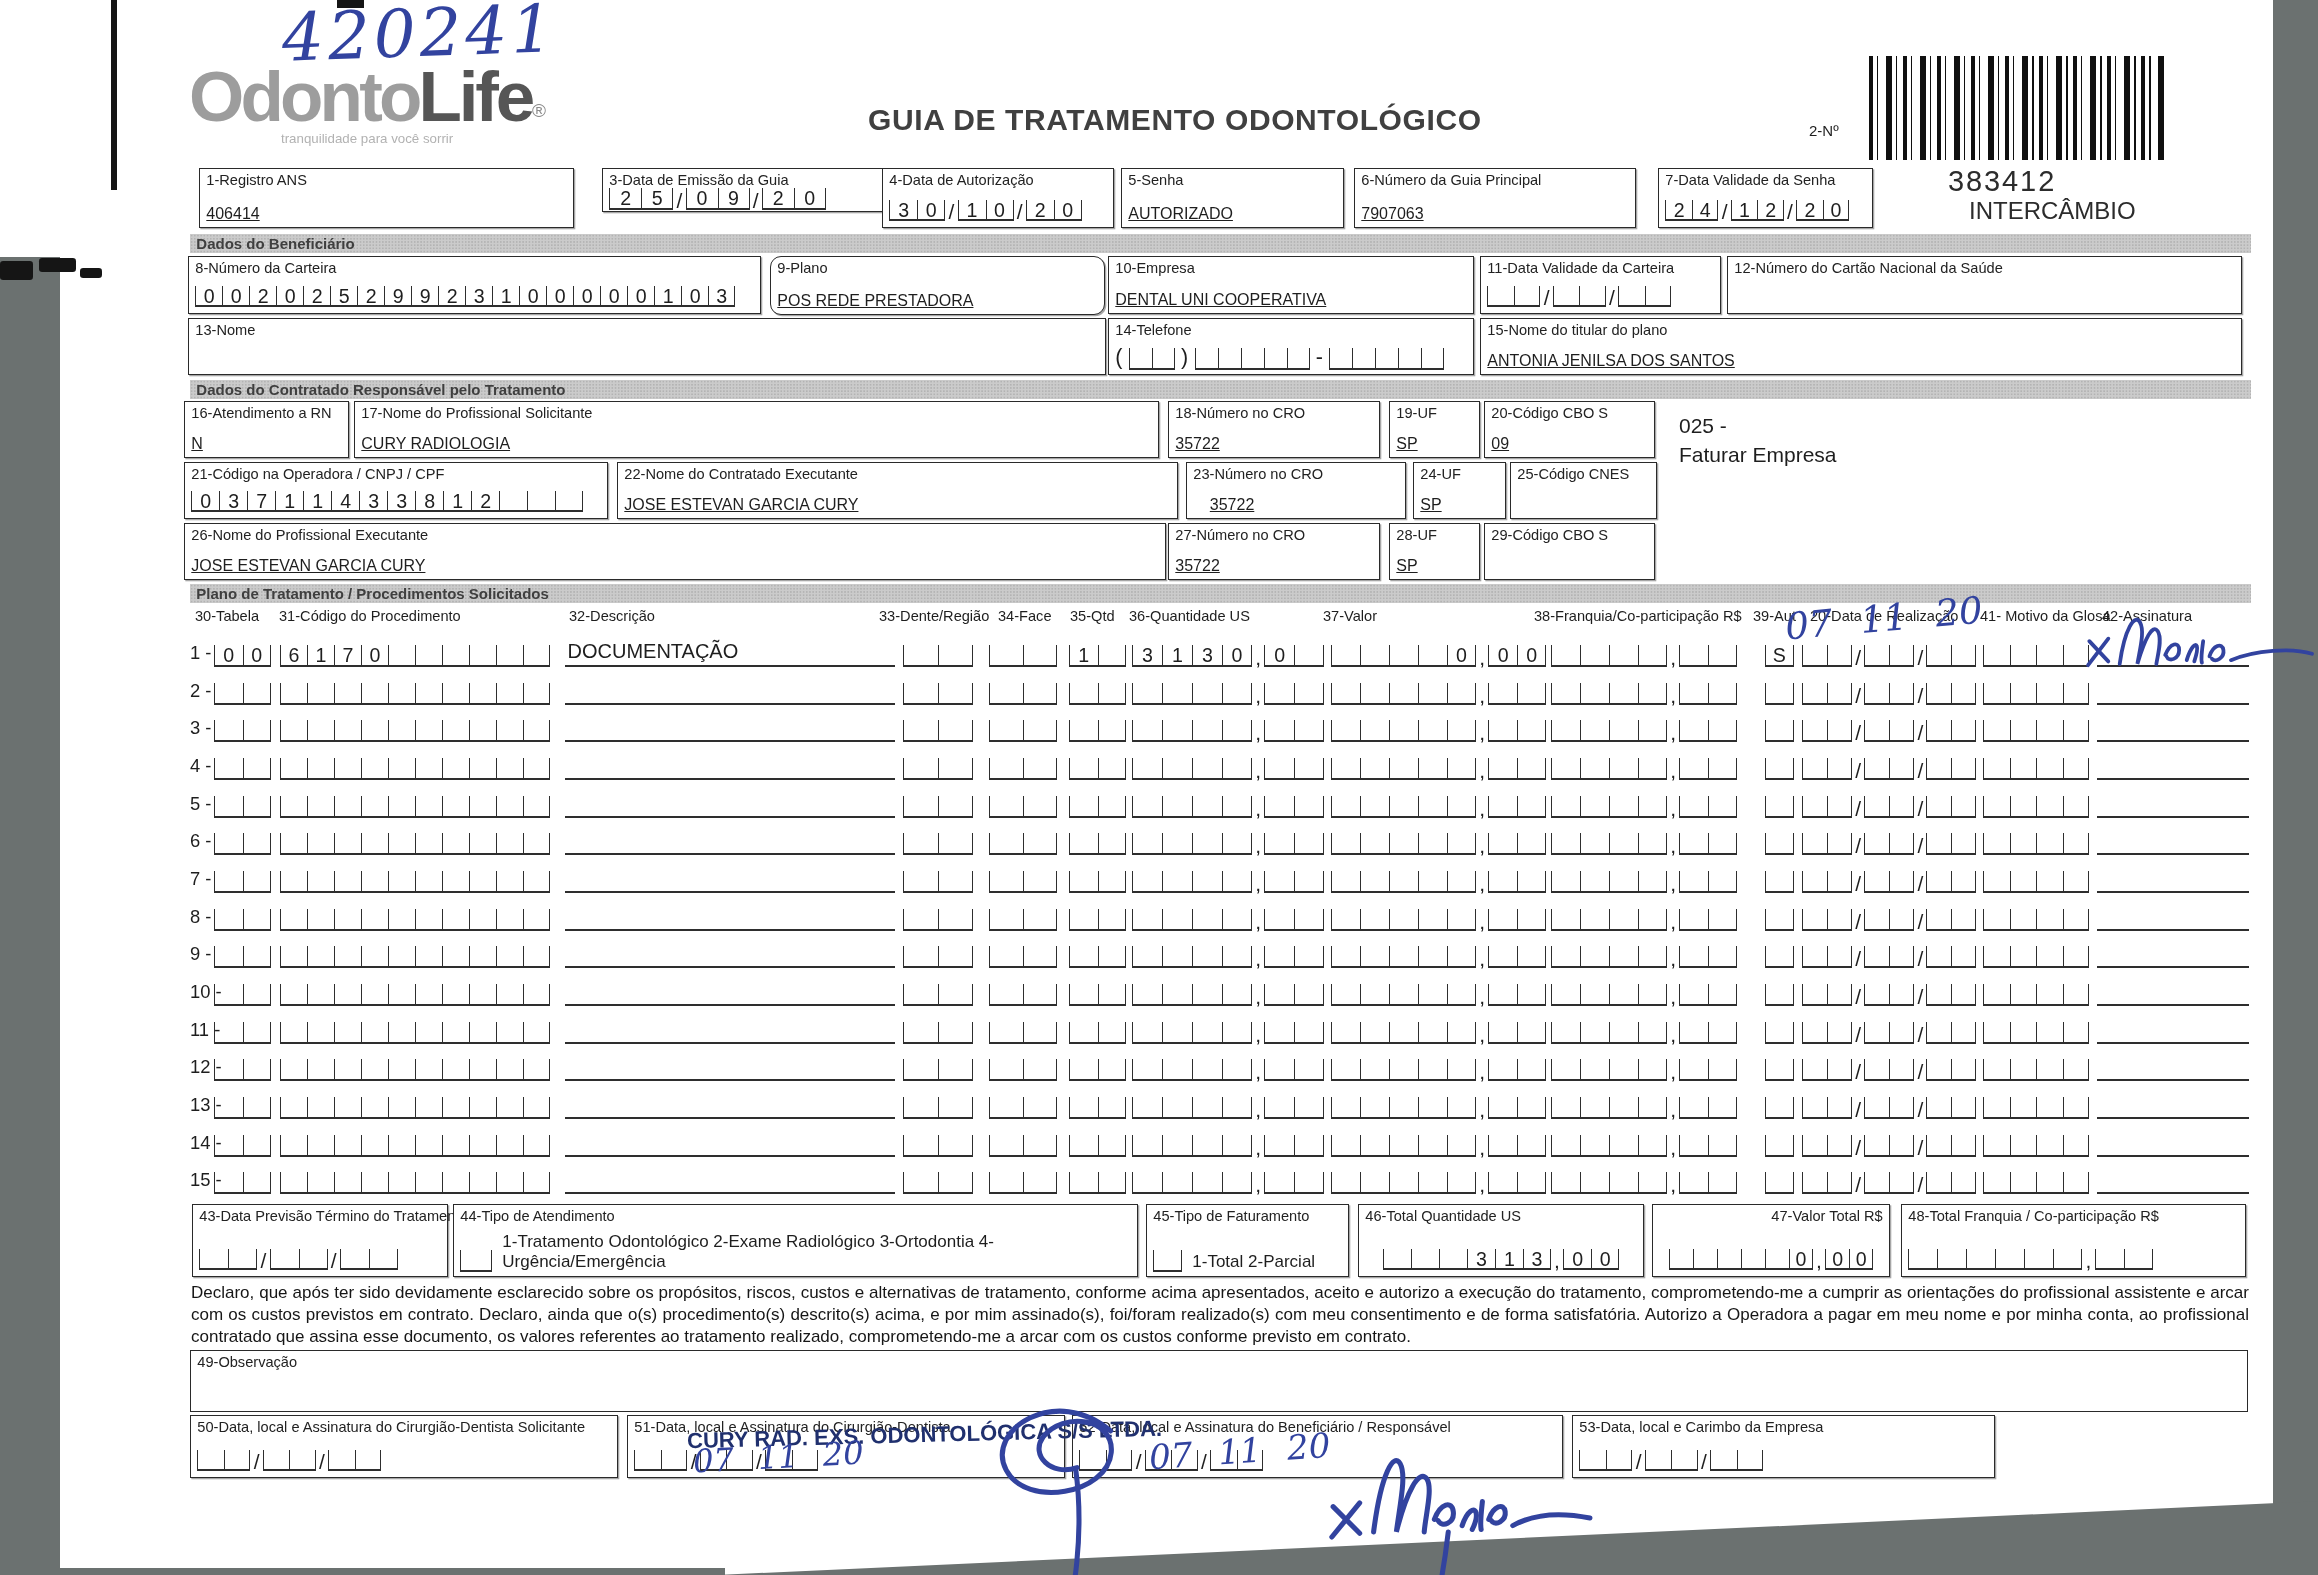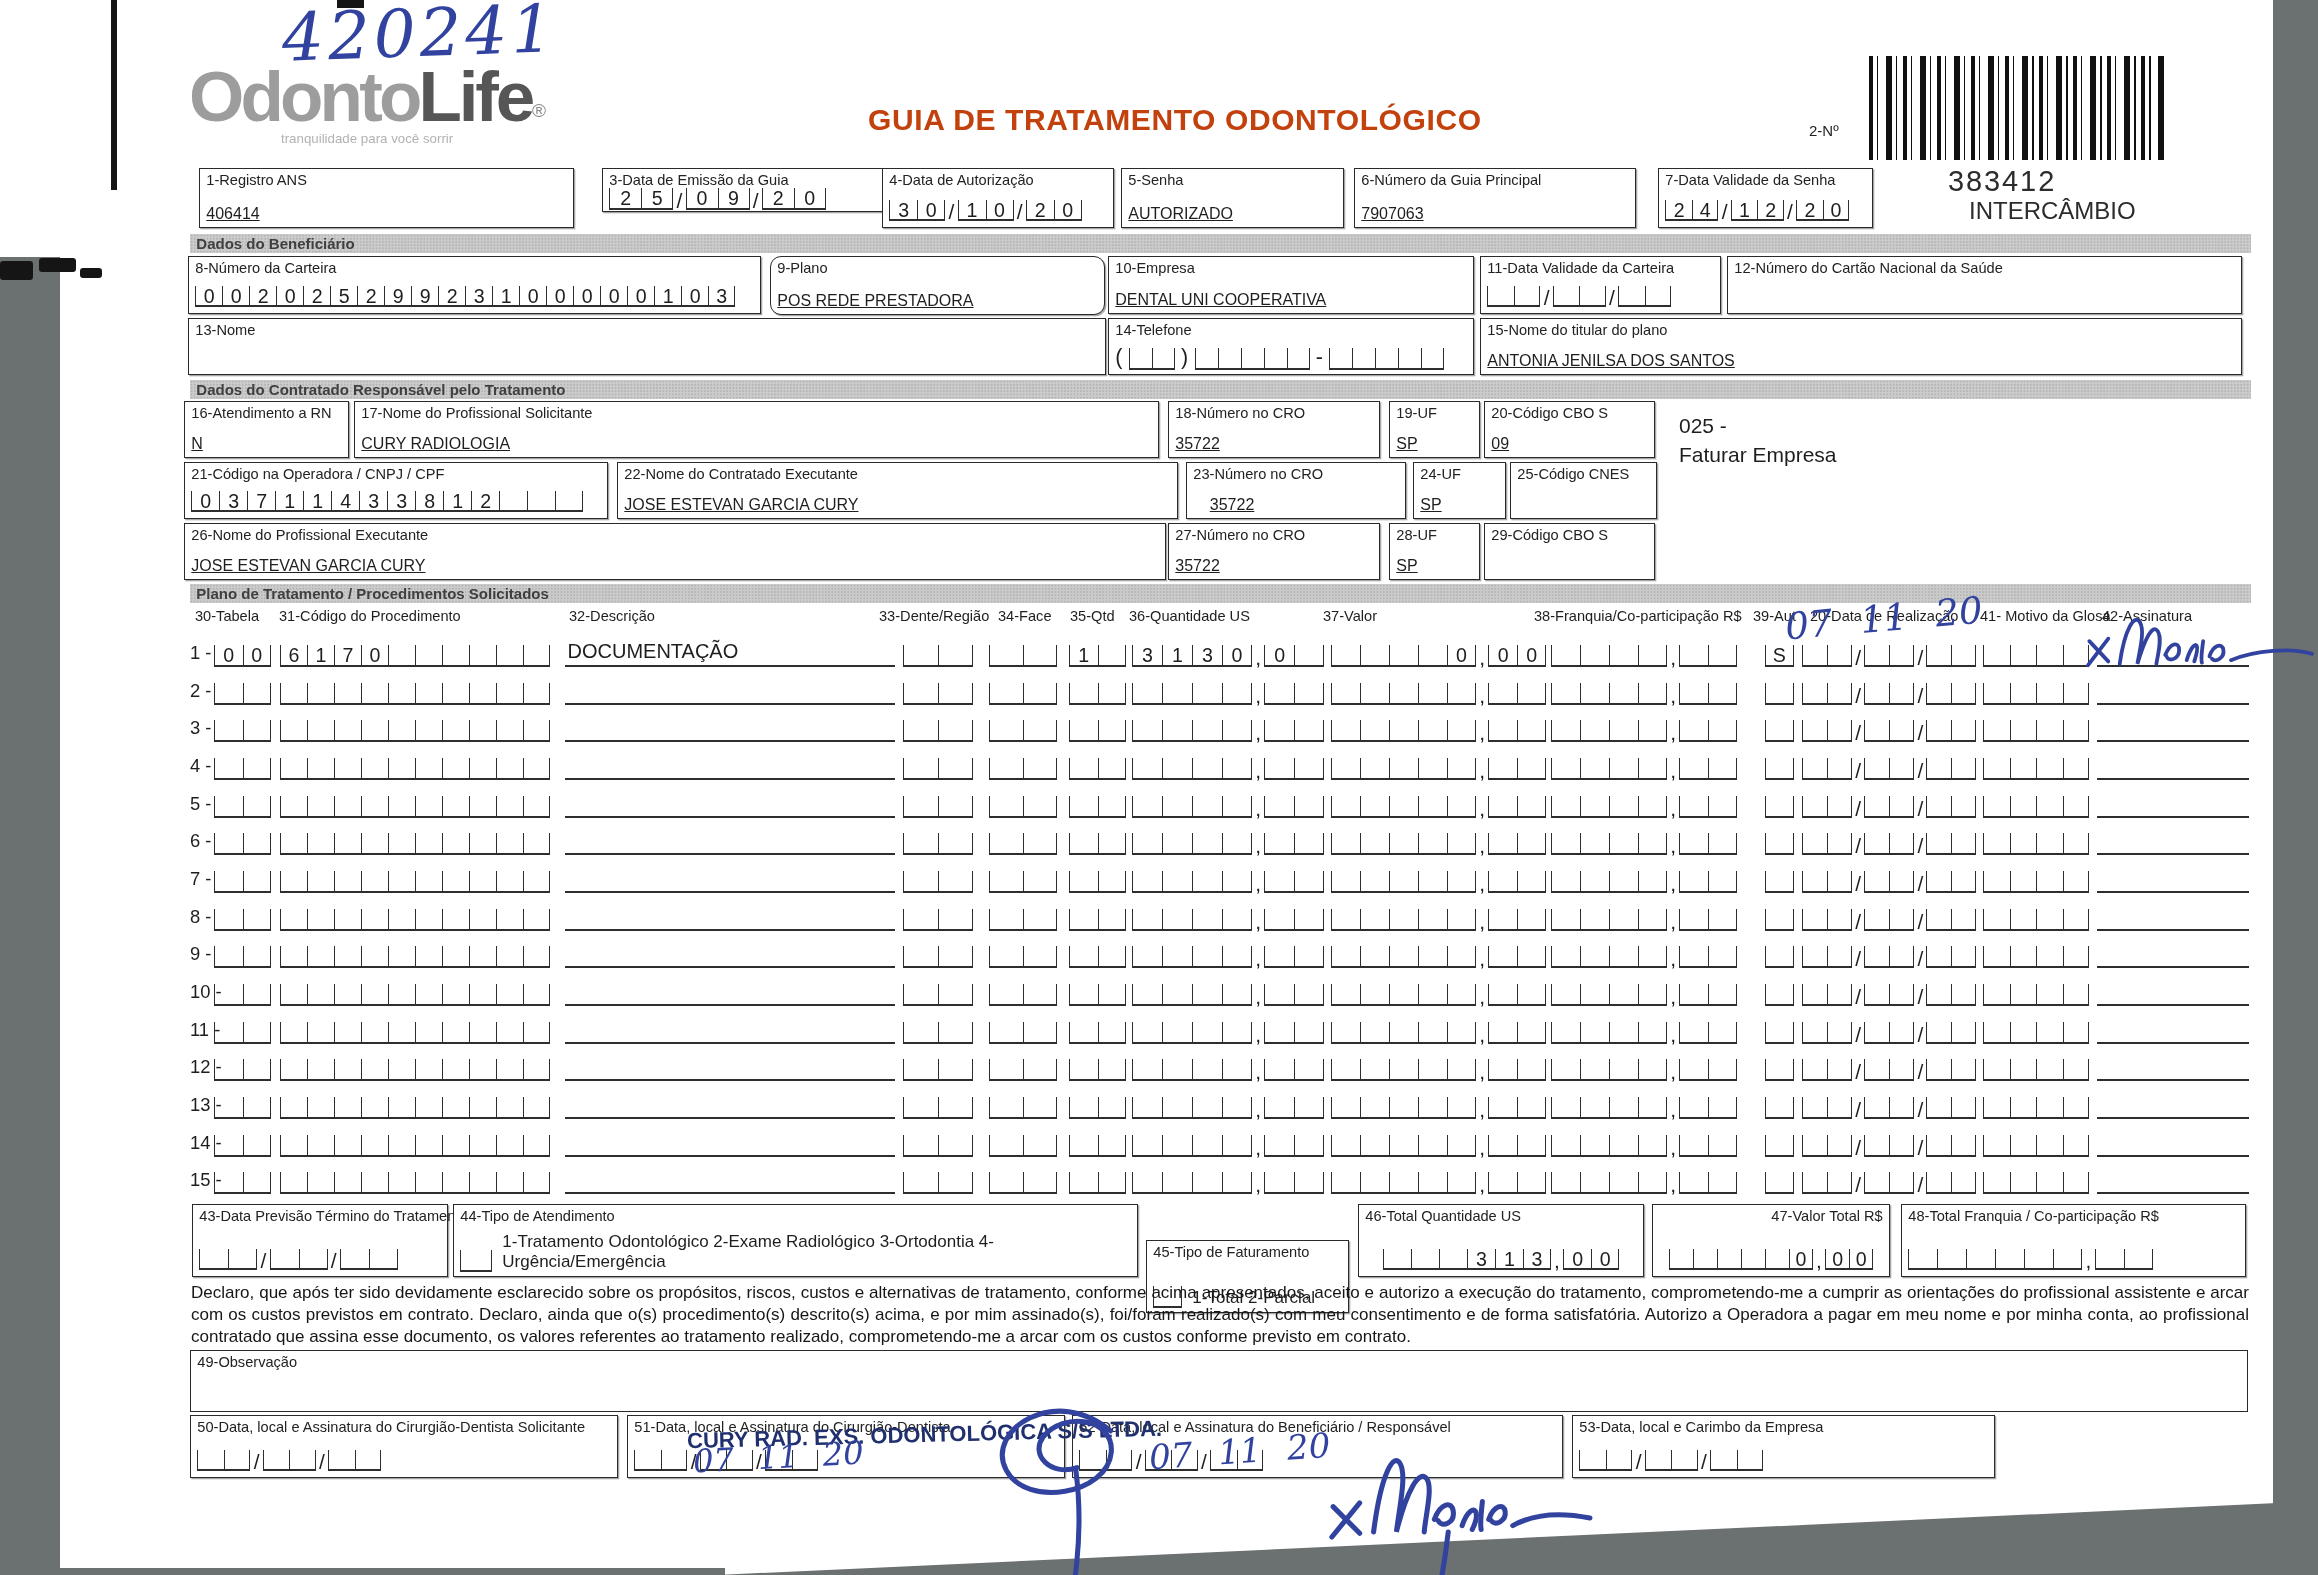--- a/index.html
+++ b/index.html
@@ -28,21 +28,21 @@
     box-sizing:border-box;display:inline-flex;align-items:flex-end;justify-content:center;
     font-size:19.6px;line-height:18.4px;}
   .cg .cell:last-child{border-right:1.9px solid #2e2e2e;}
   .csep{font-size:21px;margin:0 3.2px;align-self:flex-end;line-height:19px;}
   .tel{display:flex;align-items:flex-end;gap:6.3px;margin-top:auto;font-size:21.5px;padding-bottom:1.3px;}
   
   .logo-odonto{font-size:71px;font-weight:bold;letter-spacing:-3.8px;color:#9d9d9d;}
   .logo-life{font-size:71px;font-weight:bold;letter-spacing:-3.2px;color:#565656;}
   .logo-reg{font-size:19px;color:#8a8a8a;vertical-align:super;}
   .logo-tag{font-size:13.3px;color:#b2b2b2;margin-left:92px;margin-top:-6.3px;}
-  .doc-title{font-size:30px;font-weight:bold;color:#c2410c;letter-spacing:0.6px;}
+  .doc-title{font-size:30px;font-weight:bold;color:#404040;letter-spacing:0.6px;}
   .barcode{background-image:repeating-linear-gradient(90deg,#101010 0 4.4px,transparent 4.4px 7.6px,
     #101010 7.6px 9.5px,transparent 9.5px 17px,#101010 17px 23.4px,transparent 23.4px 26.6px,
     #101010 26.6px 28.5px,transparent 28.5px 34px);}
   
   .hand{font-family:"DejaVu Serif",serif;font-style:italic;color:#32439f;position:absolute;white-space:nowrap;}
   .stamp{position:absolute;font-size:22px;font-weight:bold;color:#20306e;transform:rotate(-1.5deg);white-space:nowrap;}
   
   #proc-table{position:absolute;left:190px;top:603px;width:2061px;height:600px;}
   .thead{position:absolute;top:5px;font-size:14.6px;white-space:nowrap;}
   .prow{position:absolute;left:0;width:100%;height:37px;}
@@ -2069,21 +2069,21 @@
   <span class="lbl">44-Tipo de Atendimento</span>
   <div class="footer-opts">
     <span class="comb" style="--cw: 32px;">
         <span class="cg">
           <span class="cell"></span>
         </span>
       </span>
     <span>1-Tratamento Odontológico  2-Exame Radiológico  3-Ortodontia  4-Urgência/Emergência</span>
   </div>
 </div>
-<div class="fbox" style="left:1146px;top:1204px;width:203px;height:73px;margin-top:36px;">
+<div class="fbox" style="left:1146px;top:1204px;width:203px;height:73px;">
   <span class="lbl">45-Tipo de Faturamento</span>
   <div class="footer-opts">
     <span class="comb" style="--cw: 29px;">
         <span class="cg">
           <span class="cell"></span>
         </span>
       </span>
     <span>1-Total  2-Parcial</span>
   </div>
 </div>

